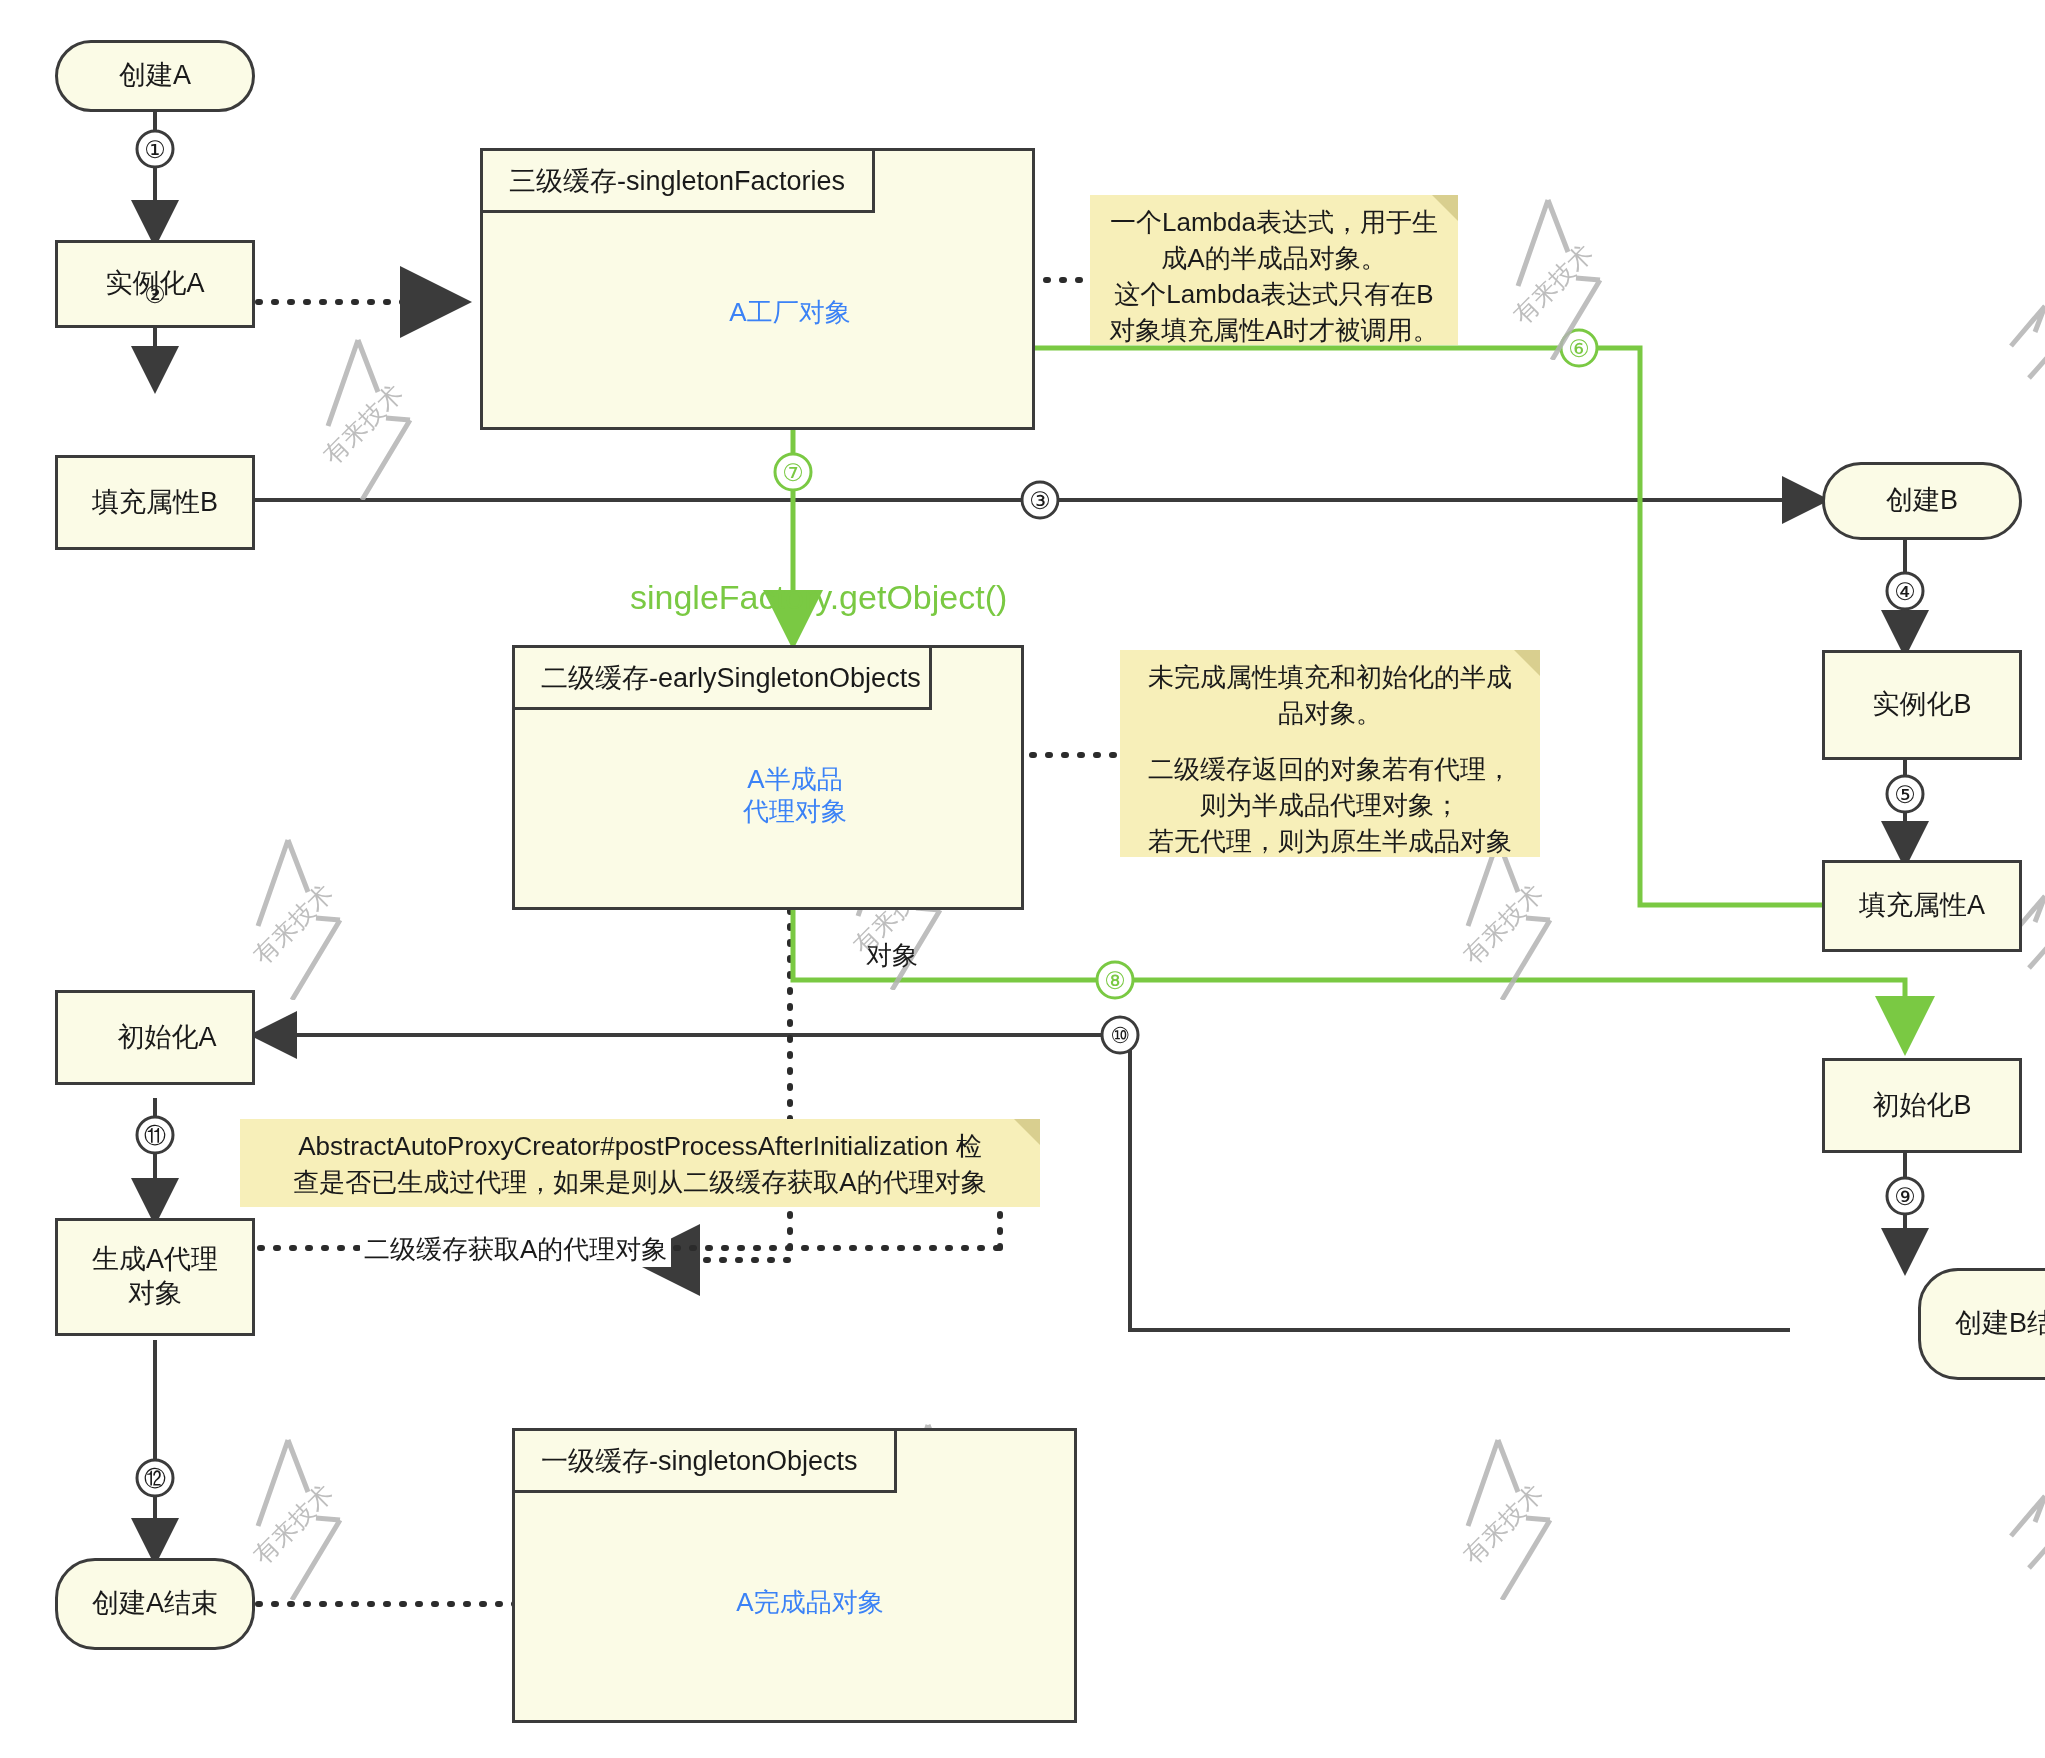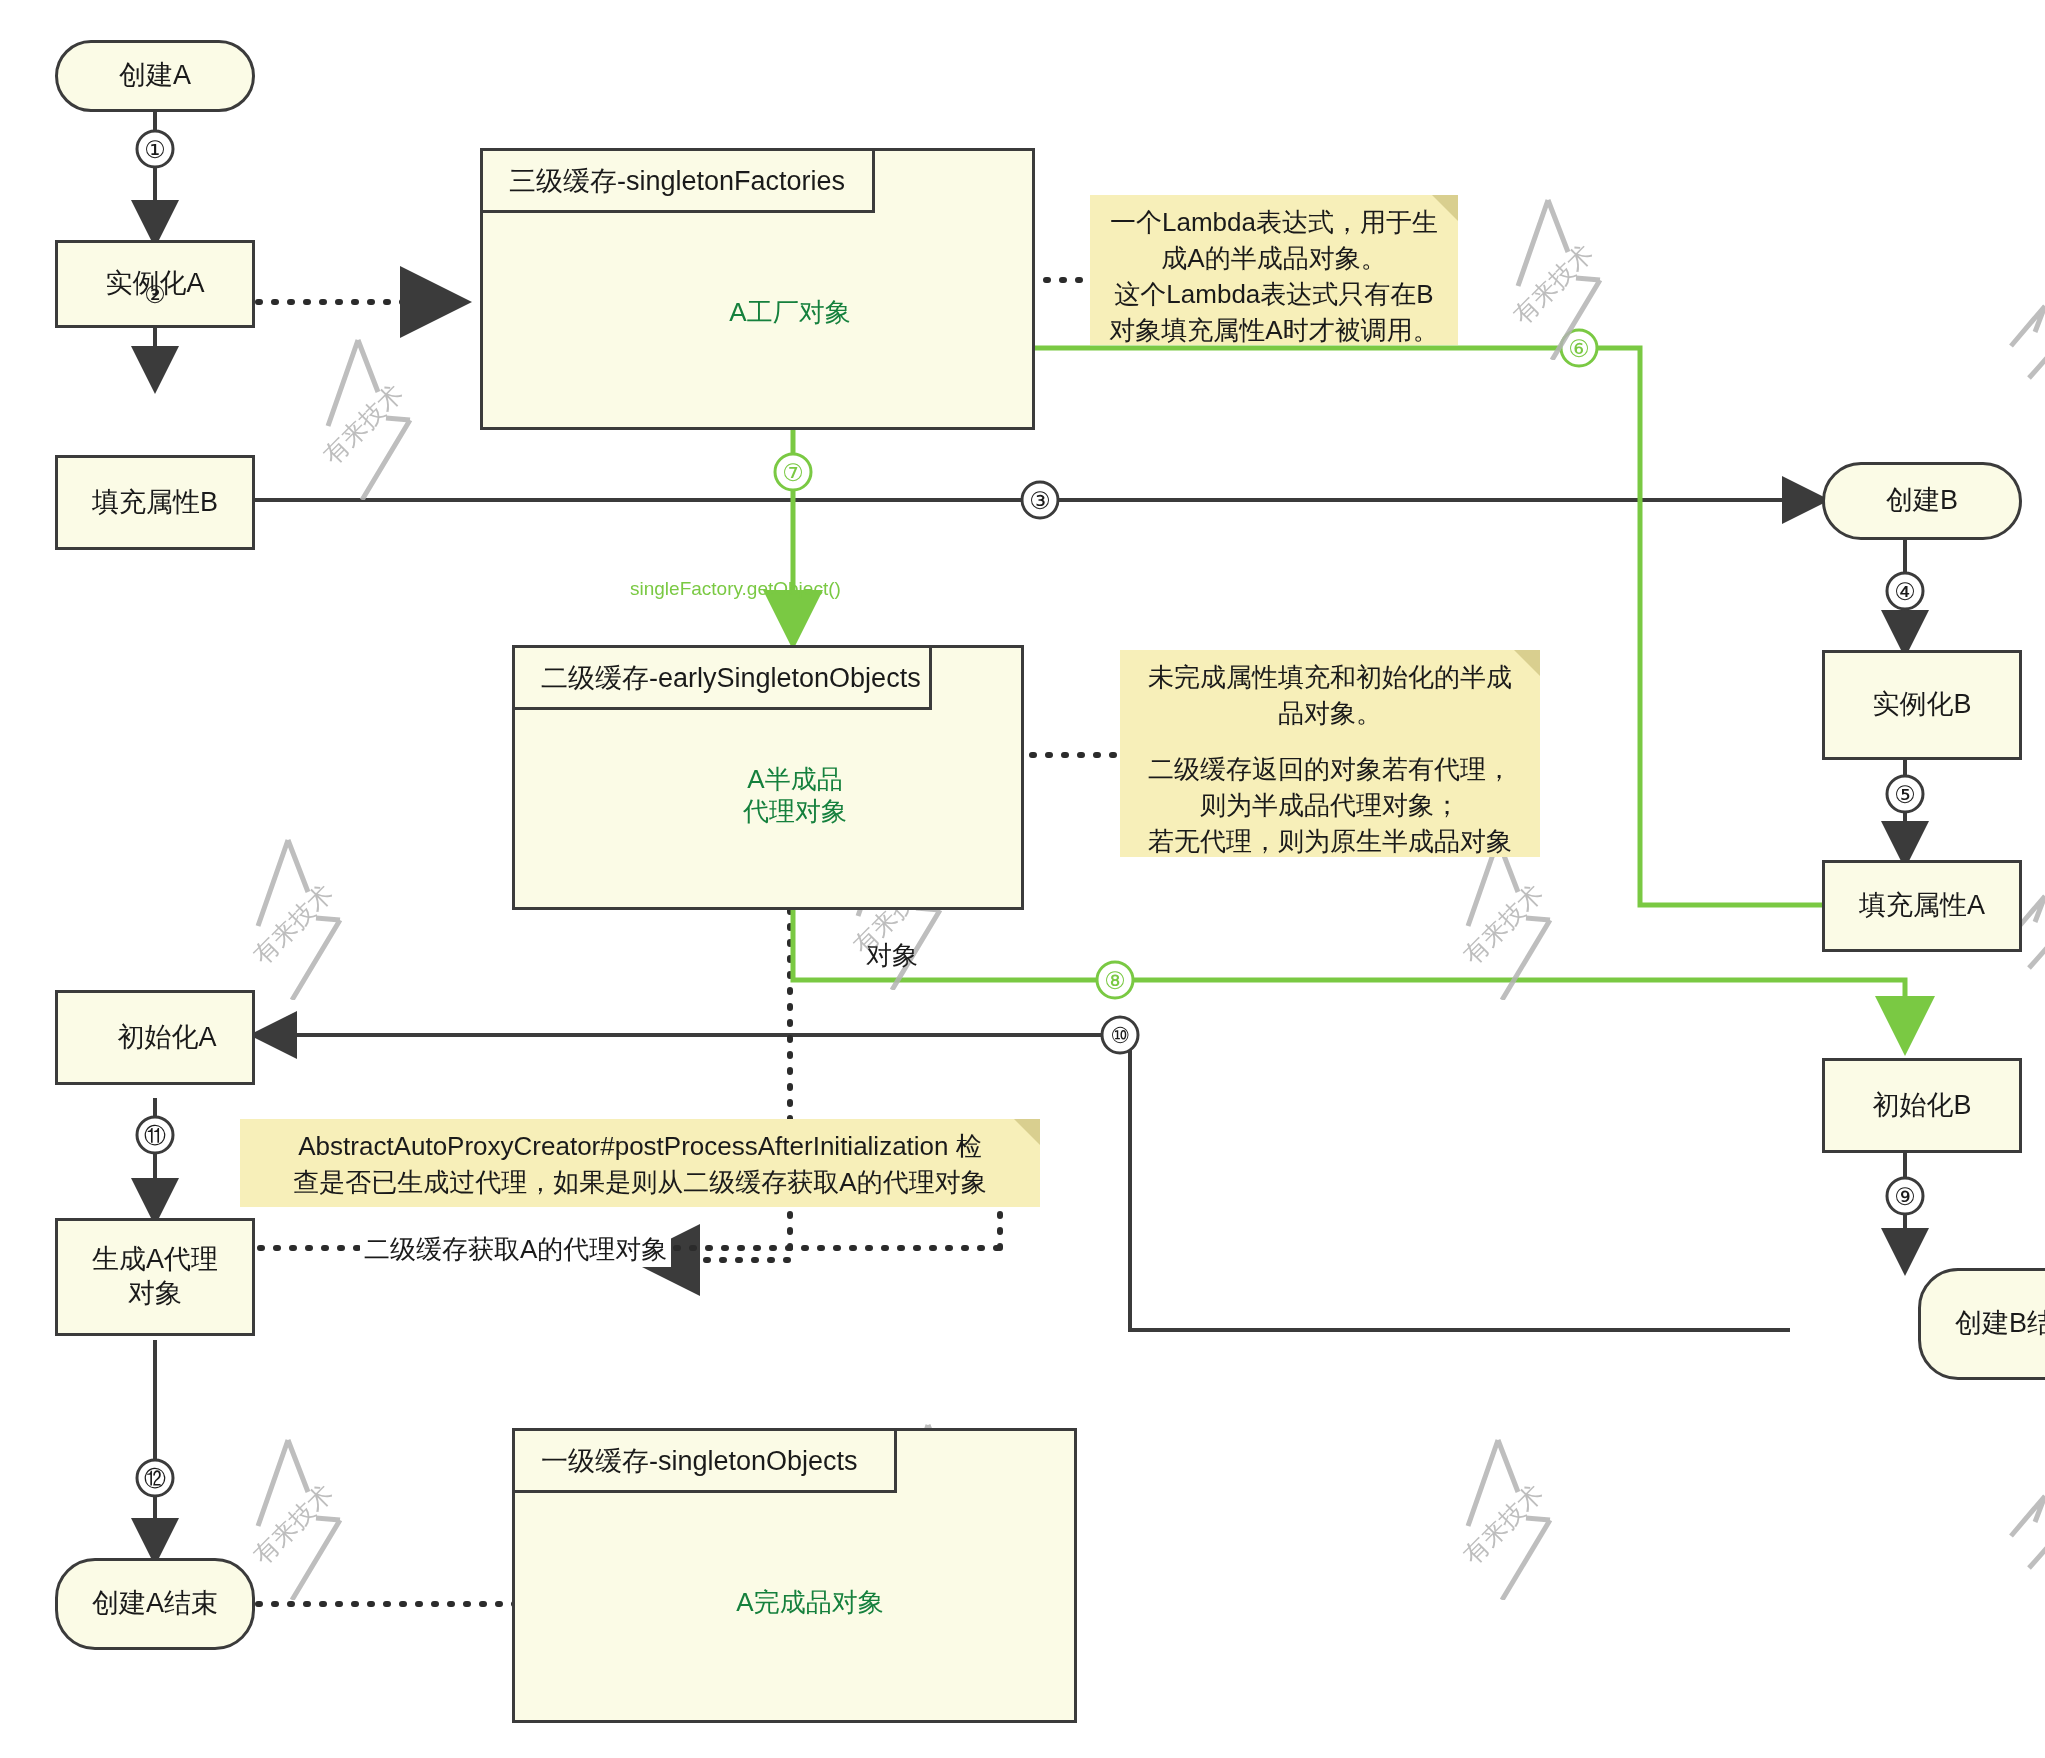--- a/index.html
+++ b/index.html
@@ -9,27 +9,27 @@
   .node{position:absolute;box-sizing:border-box;background:#fbfbe6;border:3px solid #3b3b3b;
         display:flex;align-items:center;justify-content:center;text-align:center;
         color:#1a1a1a;font-size:27px;line-height:1.25;}
   .node.round{border-radius:40px;}
   .cachebox{position:absolute;box-sizing:border-box;background:#fbfbe6;border:3px solid #3b3b3b;}
   .cachebox .hdr{position:absolute;left:-3px;top:-3px;box-sizing:border-box;
         background:#fbfbe6;border:3px solid #3b3b3b;
         display:flex;align-items:center;padding-left:26px;
         font-size:27px;color:#1a1a1a;}
   .cloud{position:absolute;display:flex;flex-direction:column;align-items:center;justify-content:center;
-         text-align:center;font-size:26px;color:#15803d;line-height:1.25;}
+         text-align:center;font-size:26px;color:#3b82f6;line-height:1.25;}
   .note{position:absolute;box-sizing:border-box;background:#f7efb9;
         color:#1a1a1a;font-size:26px;line-height:1.38;text-align:center;
         padding:10px 14px 10px 14px;}
   .note .fold{position:absolute;right:0;top:0;width:0;height:0;
         border-left:26px solid transparent;border-top:26px solid #d9cf8f;}
-  .glabel{position:absolute;color:#7ac943;font-size:19px;white-space:nowrap;}
+  .glabel{position:absolute;color:#7ac943;font-size:34px;white-space:nowrap;}
   .plabel{position:absolute;color:#1a1a1a;font-size:26px;white-space:nowrap;background:#fff;padding:0 4px;}
   .plabel.nobg{background:transparent;}
   .wm{position:absolute;color:#aaaaaa;opacity:.85;pointer-events:none;}
   .wm .wtxt{font-size:25px;transform:rotate(-45deg);transform-origin:0 0;white-space:nowrap;color:#b3b3b3;}
 </style>
 </head>
 <body>
 
 <div id="stage">
 

